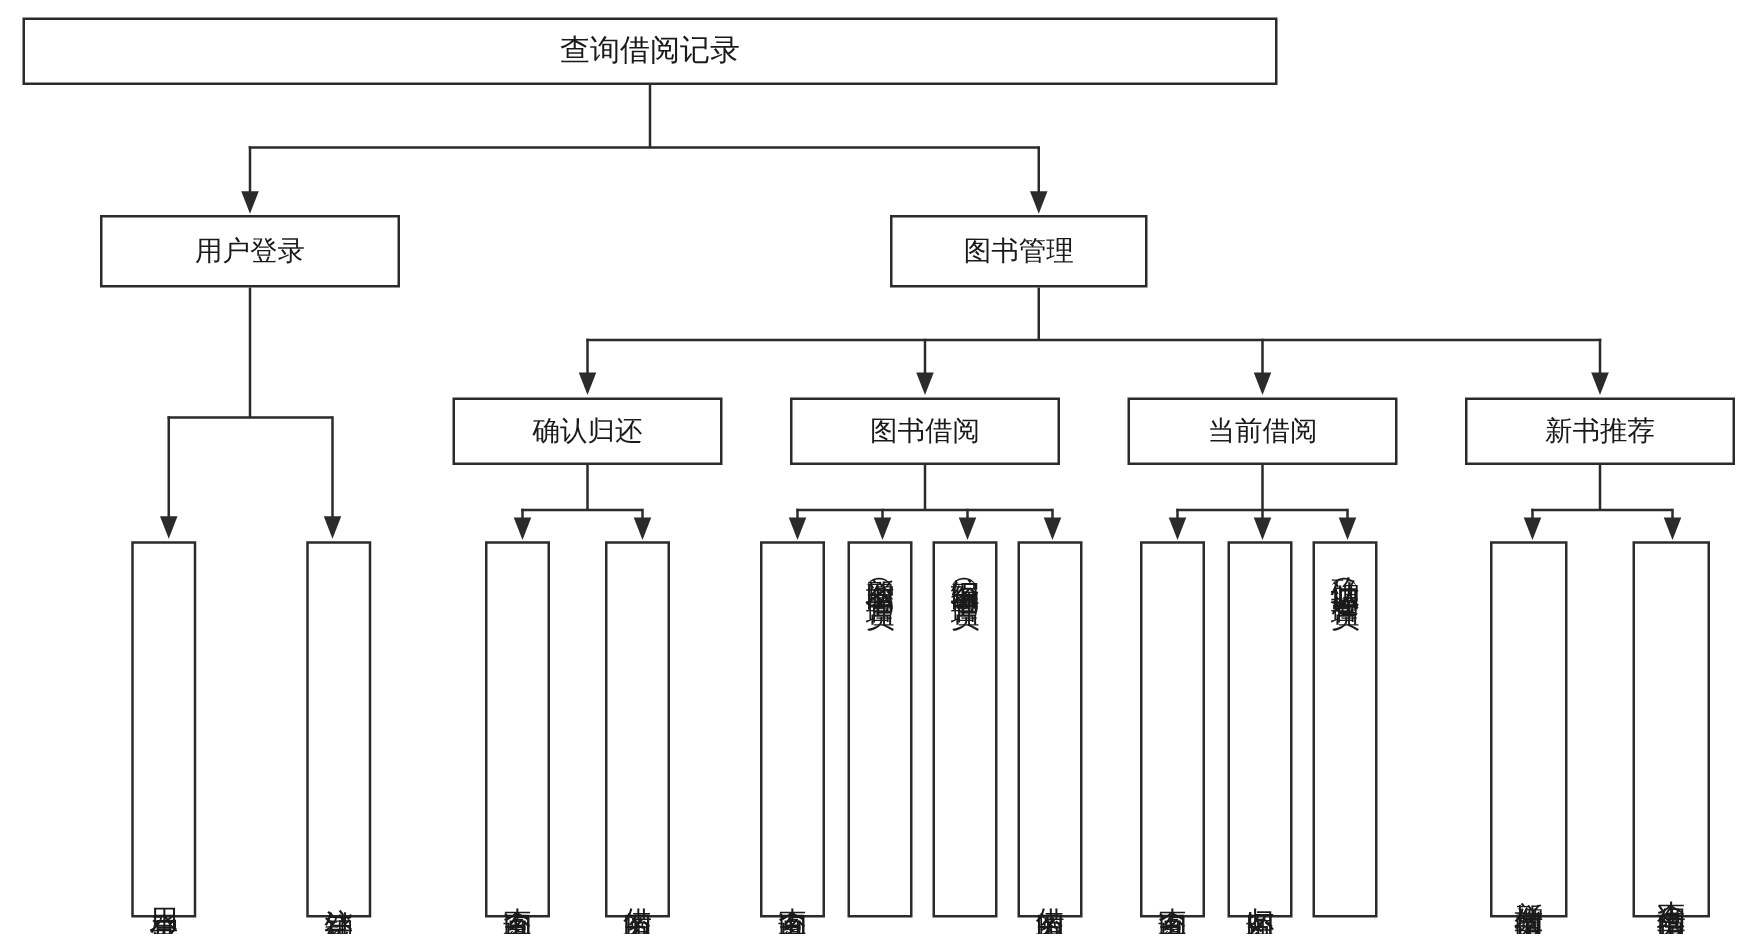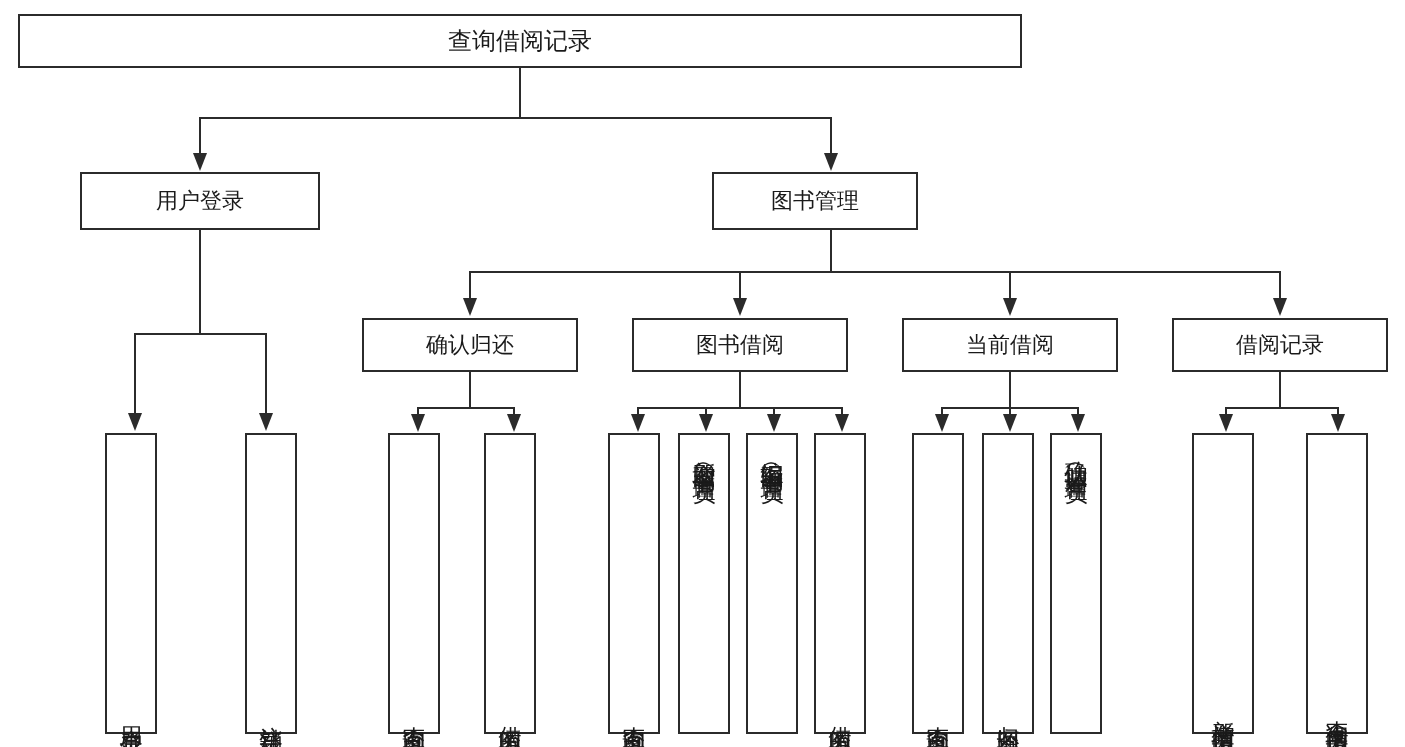--- a/index.html
+++ b/index.html
@@ -134,21 +134,21 @@
   <div class="node l3 n-newbook">
     <span class="label">确认归还</span>
   </div>
   <div class="node l3 n-current">
     <span class="label">当前借阅</span>
   </div>
   <div class="node l3 n-borrow">
     <span class="label">图书借阅</span>
   </div>
   <div class="node l3 n-record">
-    <span class="label">借阅记录</span>
+    <span class="label">新书推荐</span>
   </div>
 
   <div class="ln v" style="left:469px;top:372px;height:36px;"></div>
   <div class="ln h" style="left:417px;top:407px;width:97px;"></div>
   <div class="ln v" style="left:417px;top:407px;height:9px;"></div>
   <div class="ln v" style="left:513px;top:407px;height:9px;"></div>
   <div class="arrow" style="left:411px;top:414px;"></div>
   <div class="arrow" style="left:507px;top:414px;"></div>
 
   <div class="ln v" style="left:739px;top:372px;height:36px;"></div>

